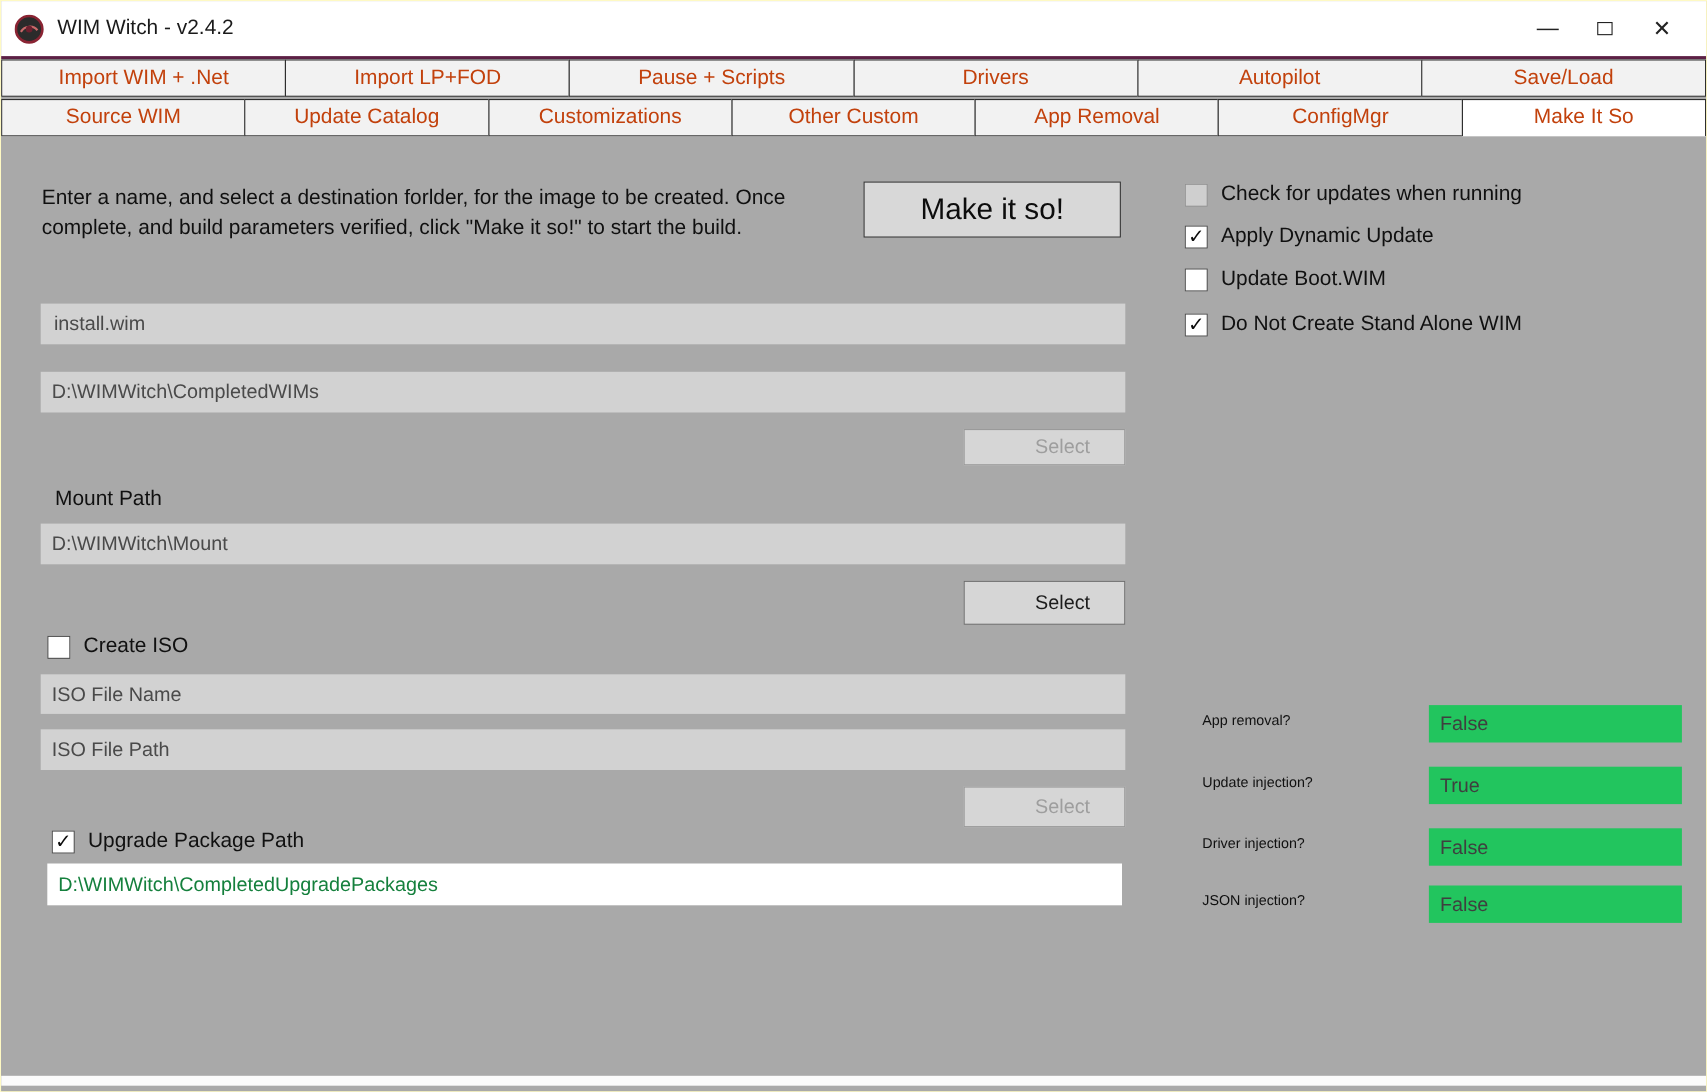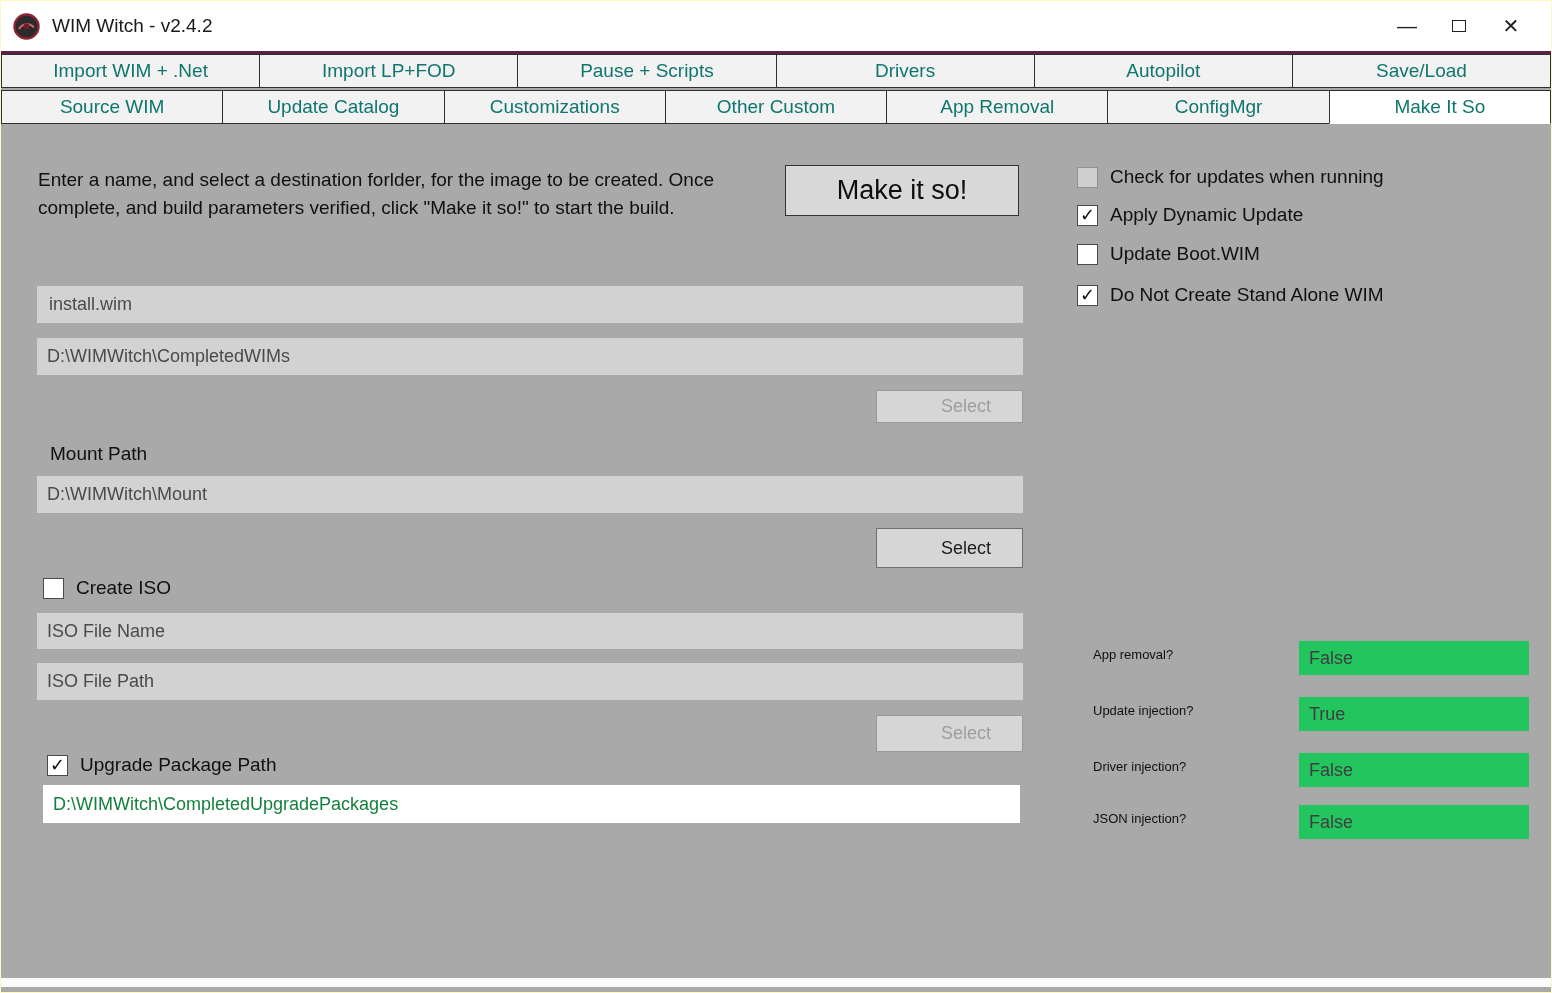--- a/index.html
+++ b/index.html
@@ -33,21 +33,21 @@
     font-size: 20px; color: #222; cursor: default;
   }
   .win-btn.close { margin-right: 14px; }
   .max-glyph { width: 14px; height: 12px; border: 1.6px solid #222; display: inline-block; }
   
   .tabrow { display: flex; background: #ffffff; height: 34px; }
   .tabrow.first { margin-bottom: 2px; }
   .tab {
     flex: 1;
     display: flex; align-items: center; justify-content: center;
-    font-size: 19px; color: #0f766e;
+    font-size: 19px; color: #c2410c;
     background: #f2f2f2;
     border: 1px solid #2e2e2e;
     margin-left: -1px;
     cursor: default;
     white-space: nowrap;
   }
   .tab:first-child { margin-left: 0; }
   .tab.active { background: #ffffff; border-bottom-color: #ffffff; font-size: 19px; }
   
   .content {
@@ -167,21 +167,21 @@
     </div>
     <div class="opt-row" style="top:118px;">
       <span class="cb"></span>
       <span class="opt-label">Update Boot.WIM</span>
     </div>
     <div class="opt-row" style="top:159px;">
       <span class="cb checked"></span>
       <span class="opt-label">Do Not Create Stand Alone WIM</span>
     </div>
 
-    <input class="field" style="left: 36px; top: 162px; width: 986px; height: 37px; padding-left: 12px;" value="install.wim">
+    <input class="field" style="left: 36px; top: 152px; width: 986px; height: 37px; padding-left: 12px;" value="install.wim">
     <input class="field" style="left: 36px; top: 214px; width: 986px; height: 37px;" value="D:\WIMWitch\CompletedWIMs">
     <button class="btn-select disabled" style="top:266px; height:33px;">Select</button>
 
     <div class="plain-label" style="left:49px; top:319px;">Mount Path</div>
     <input class="field" style="left: 36px; top: 352px; width: 986px; height: 37px;" value="D:\WIMWitch\Mount">
     <button class="btn-select enabled" style="top:404px; height:40px;">Select</button>
 
     <div class="opt-row" style="left:42px; top:452px;">
       <span class="cb"></span>
       <span class="opt-label">Create ISO</span>

